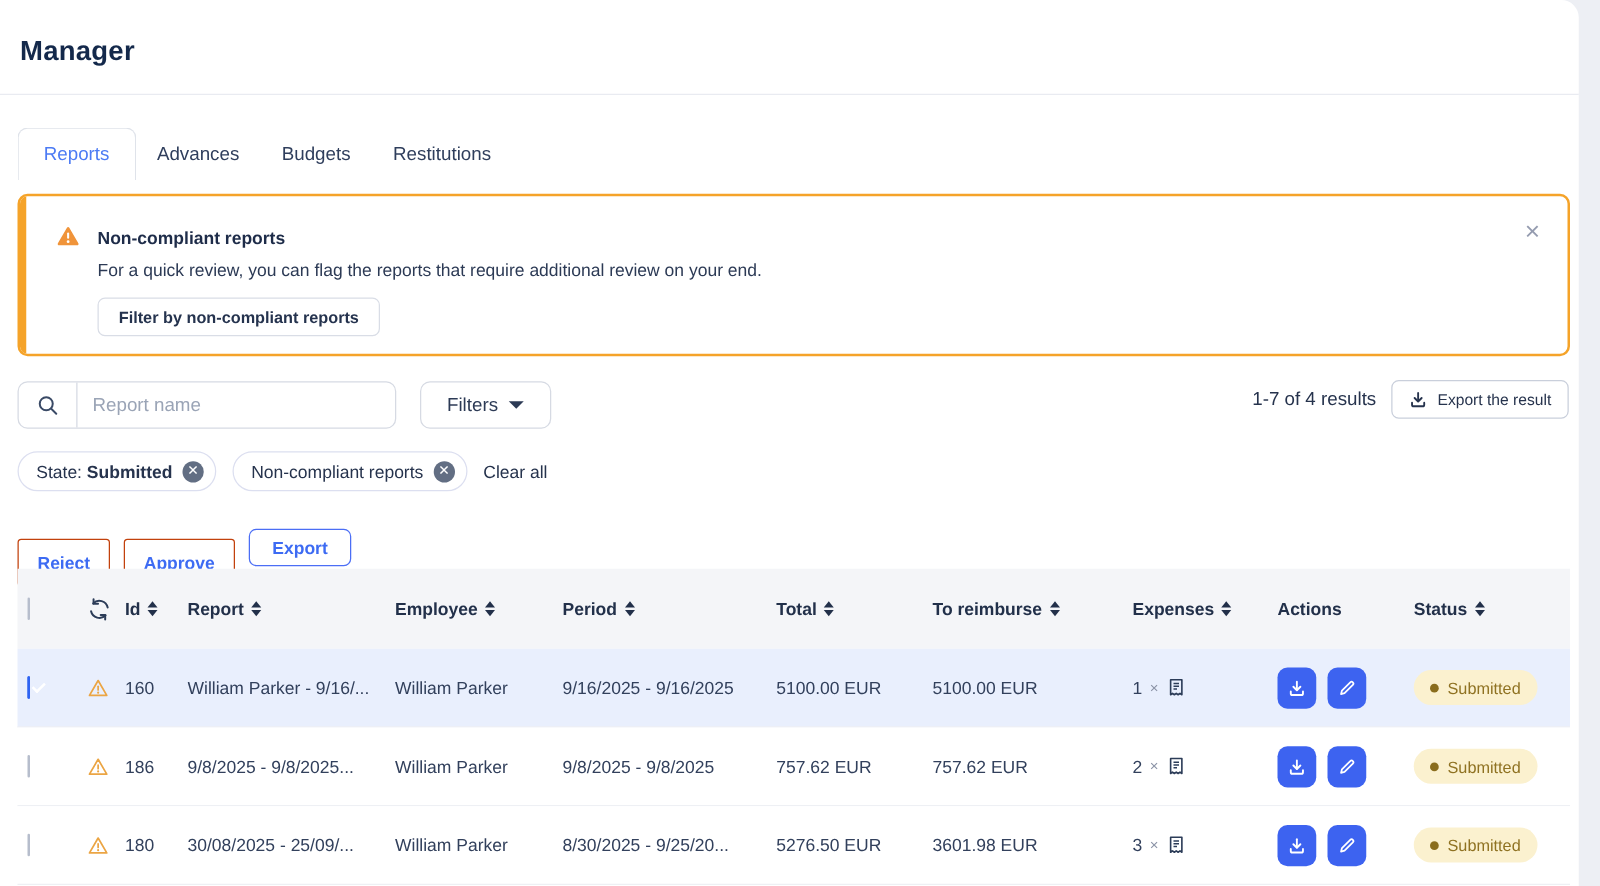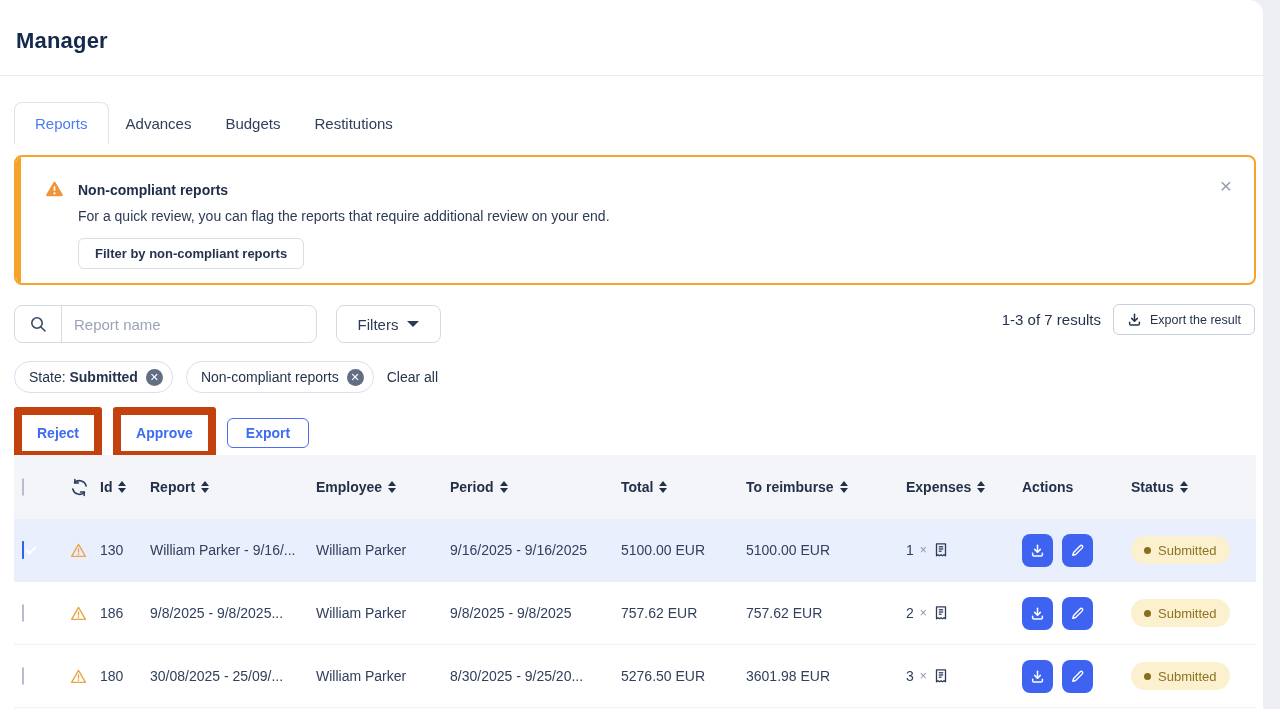--- a/index.html
+++ b/index.html
@@ -63,21 +63,21 @@
   .chip b { font-weight:700; }
   .chip-x { width:17px; height:17px; border-radius:50%; background:#626e83; color:#fff;
             font-size:11px; display:flex; align-items:center; justify-content:center;
             cursor:pointer; line-height:1; }
   .clear-all { margin-left:0; font-size:14px; color:#26334d; font-weight:500; cursor:pointer; }
 
   
   .bulk-row { position:absolute; left:14px; top:407px; display:flex; align-items:center; gap:11px; }
   .bulk-btn { font-size:14px; font-weight:700; color:#3d6bf3; background:#fff; cursor:pointer;
               display:flex; align-items:center; justify-content:center; }
-  .bulk-btn.hl { border:8px solid #c2410c; border-radius:3px; height:34px; padding:18px 15px; }
+  .bulk-btn.hl { border:1px solid #c2410c; border-radius:3px; height:34px; padding:18px 15px;margin-top:24px; }
   .bulk-btn.outline { border:1px solid #4b6ef5; border-radius:6px; height:30px; padding:0 18px; }
 
   
   .table { position:absolute; left:14px; top:455px; width:1242px; }
   .t-row { display:grid; padding-left:8px; align-items:center;
            grid-template-columns:48px 30px 50px 166px 134px 171px 125px 160px 116px 109px 1fr; }
   .t-head { height:64px; background:#f4f5f8; font-weight:700; font-size:14px; color:#22304a; }
   .t-body .t-row { height:63px; background:#fff; border-bottom:1px solid #eef0f4; font-size:14px; color:#32405c; }
   .t-body .t-row.selected { background:#e9effd; }
   .th { display:flex; align-items:center; gap:6px; cursor:pointer; }
@@ -145,21 +145,21 @@
     </div>
     <input type="text" placeholder="Report name" style="">
   </div>
 
   <div class="filters-btn">
     <span>Filters</span>
     <span class="caret-down"></span>
   </div>
 
   <div class="toolbar-right">
-    <span class="results-text">1-3 of 7 results</span>
+    <span class="results-text">1-7 of 4 results</span>
     <button class="export-result-btn">
       <svg viewBox="0 0 16 16" width="15" height="15" fill="none" stroke="#26334d" stroke-width="1.6" stroke-linecap="round" stroke-linejoin="round">
         <path d="M8 2.5v7"></path>
           <path d="M5 6.8l3 3 3-3"></path>
           <path d="M2.8 10.8v1.7c0 .8.6 1.4 1.4 1.4h7.6c.8 0 1.4-.6 1.4-1.4v-1.7"></path>
       </svg>
       <span>Export the result</span>
     </button>
   </div>
 
@@ -273,21 +273,21 @@
     <div class="t-body" id="table-body">
         <div class="t-row selected">
     <div><span class="cb checked"></span></div>
     <div>
       <svg viewBox="0 0 16 16" width="17" height="17">
         <path d="M8 2.3 14.5 13.5H1.5Z" fill="none" stroke="#eba544" stroke-width="1.3" stroke-linejoin="round"></path>
         <line x1="8" y1="6.6" x2="8" y2="9.4" stroke="#eba544" stroke-width="1.3" stroke-linecap="round"></line>
         <circle cx="8" cy="11.4" r="0.8" fill="#eba544"></circle>
       </svg>
     </div>
-    <div>130</div>
+    <div>160</div>
     <div class="cell-trunc">William Parker - 9/16/...</div>
     <div class="cell-trunc">William Parker</div>
     <div class="cell-trunc">9/16/2025 - 9/16/2025</div>
     <div>5100.00 EUR</div>
     <div>5100.00 EUR</div>
     <div class="expenses-cell">
       <span>1</span>
       <span class="times">×</span>
       <svg viewBox="0 0 16 16" width="16" height="16" fill="none" stroke="#2c3c58" stroke-width="1.3" stroke-linejoin="round">
         <path d="M3.5 1.8h9v12l-1.5-1.1-1.5 1.1-1.5-1.1-1.5 1.1-1.5-1.1-1.5 1.1Z"></path>

